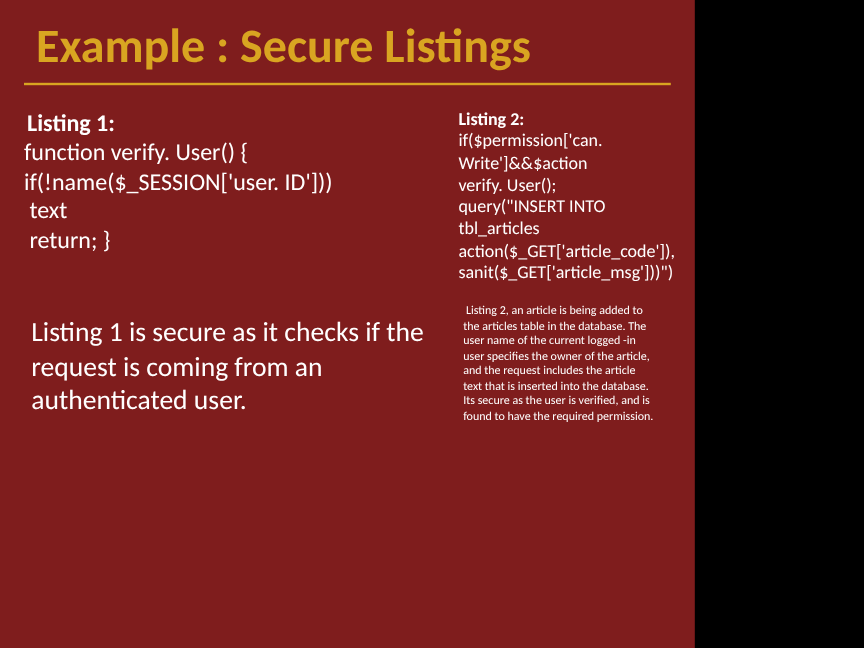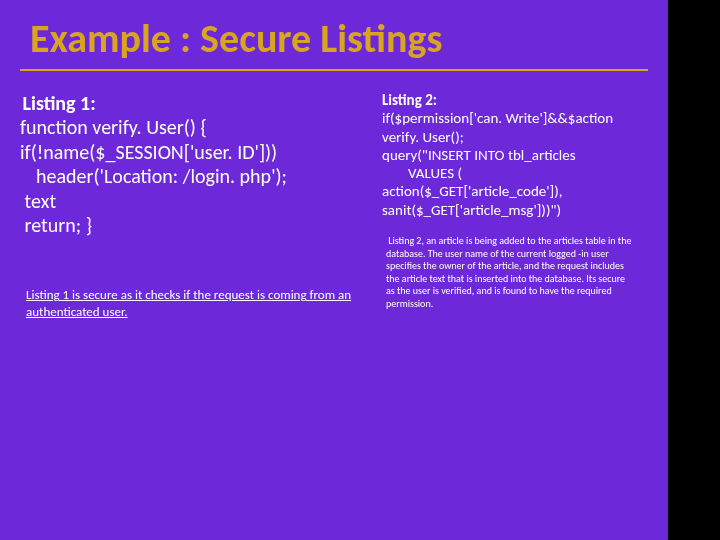--- a/index.html
+++ b/index.html
@@ -5,23 +5,23 @@
   html, body {
     margin: 0;
     padding: 0;
     width: 720px;
     height: 540px;
     background: #000;
     font-family: Calibri, "Segoe UI", Arial, sans-serif;
     overflow: hidden;
   }
   .slide {
-    width: 668px;
+    width: 579px;
     height: 540px;
-    background: #6d28d9;
+    background: #7f1d1d;
     position: relative;
     box-sizing: border-box;
   }
   .title {
     color: #d9a521;
     font-size: 40px;
     font-weight: 700;
     padding: 14px 30px 0 30px;
     font-family: "Calibri", "Segoe UI", Arial, sans-serif;
   }
@@ -56,24 +56,23 @@
     padding-left: 2px;
   }
   .code-block-left .indent {
     padding-left: 16px;
     display: block;
   }
   .code-block-left .line {
     display: block;
   }
   .caption-left {
-    font-size: 13px;
+    font-size: 23px;
     padding: 50px 10px 0 8px;
     line-height: 1.25;
-    text-decoration: underline;
   }
   .code-block-right .line {
     display: block;
   }
   .code-block-right .indent {
     display: block;
     padding-left: 26px;
   }
   .caption-right {
     font-size: 10px;
@@ -89,34 +88,32 @@
   <div class="title">Example : Secure Listings</div>
   <hr class="rule">
 
   <div class="cols">
 
     <div class="col-left">
       <div>&nbsp;<span class="label">Listing 1:</span></div>
       <div class="code-block-left">
         <span class="line">function verify. User() {</span>
         <span class="line">if(!name($_SESSION['user. ID']))</span>
-        <span class="indent">header('Location: /login. php');</span>
         <span class="line">&nbsp;<span>text</span></span>
         <span class="line">&nbsp;<span>return; }</span></span>
       </div>
       <div class="caption-left">Listing 1 is secure as it checks if the request is coming from an authenticated user.</div>
     </div>
 
     <div class="col-right">
       <div class="label">Listing 2:</div>
       <div class="code-block-right">
         <span class="line">if($permission['can. Write']&amp;&amp;$action</span>
         <span class="line">verify. User();</span>
         <span class="line">query("INSERT INTO tbl_articles</span>
-        <span class="indent">VALUES (</span>
         <span class="line">action($_GET['article_code']),</span>
         <span class="line">sanit($_GET['article_msg']))")</span>
       </div>
       <div class="caption-right">&nbsp;<span>Listing 2, an article is being added to the articles table in the database. The user name of the current logged -in user specifies the owner of the article, and the request includes the article text that is inserted into the database. Its secure as the user is verified, and is found to have the required permission.</span></div>
     </div>
 
   </div>
 </div>
 
 </body></html>

